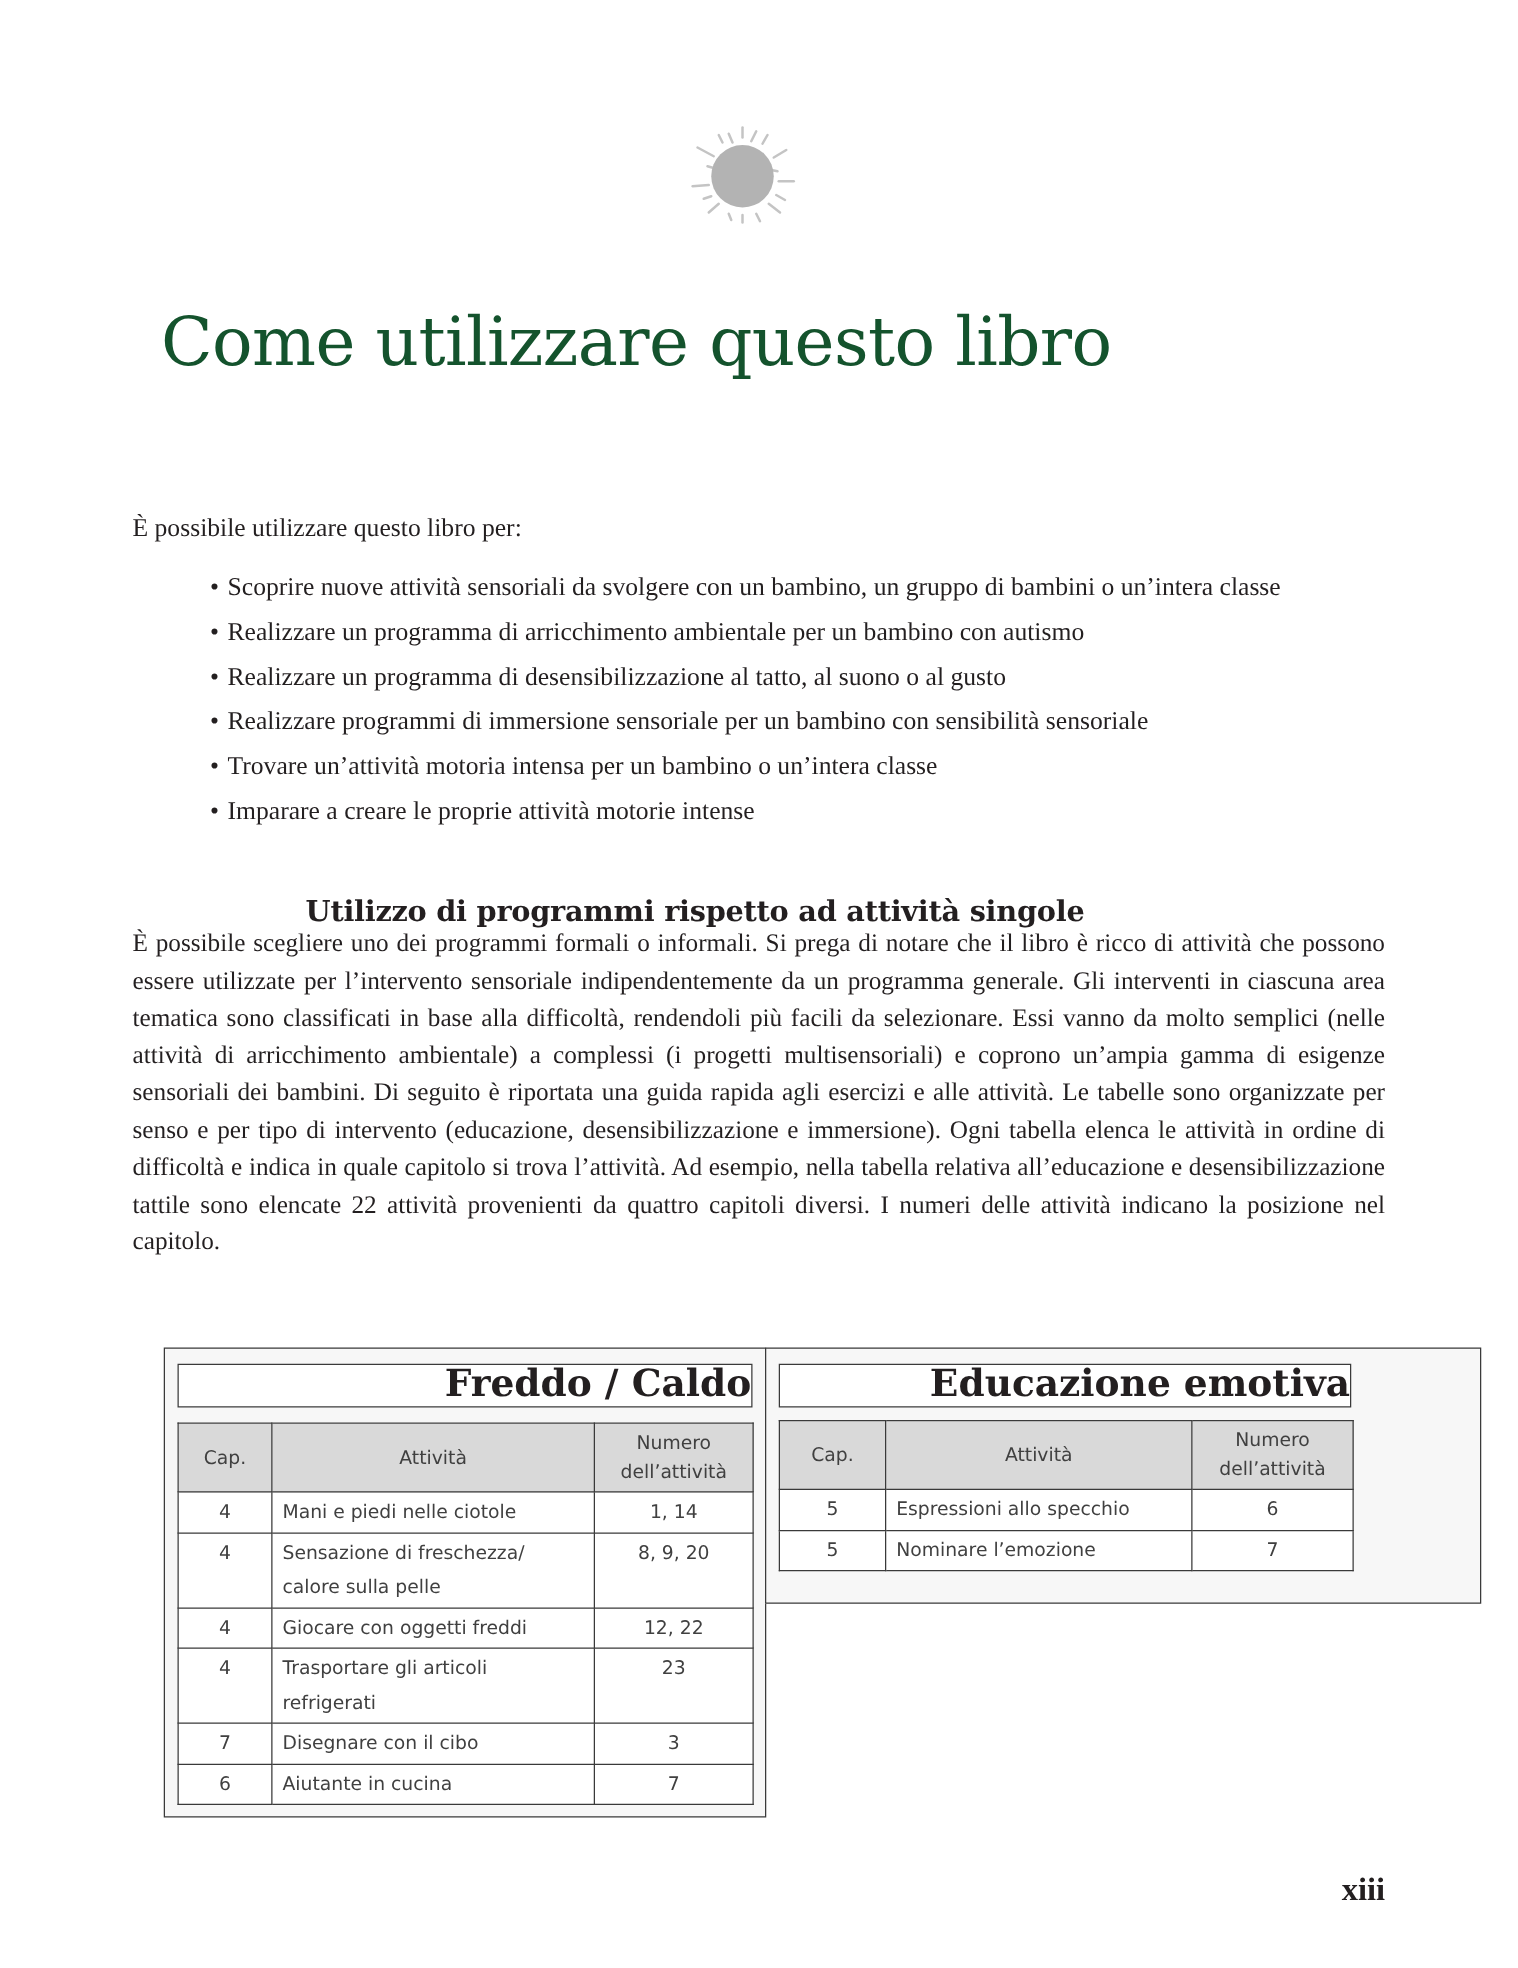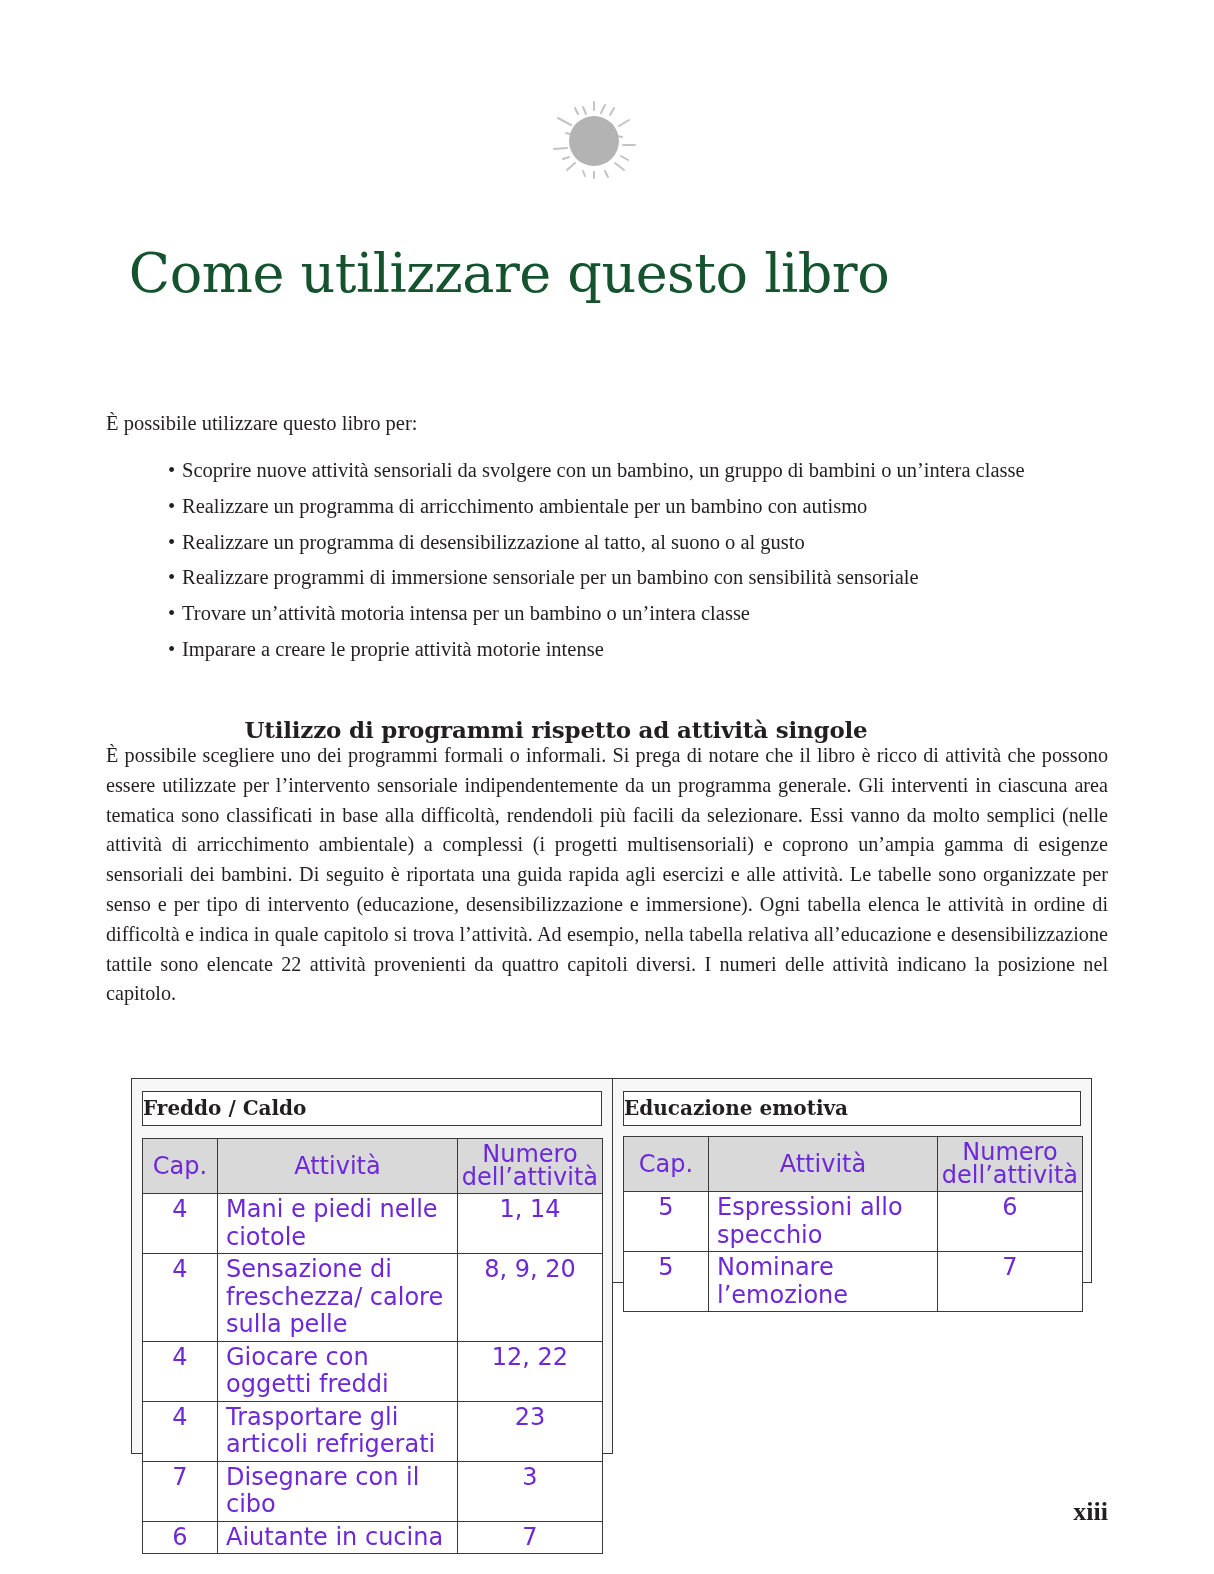--- a/index.html
+++ b/index.html
@@ -26,33 +26,33 @@
   }
 
   .body-para {
     position: absolute; left: 106px; top: 741px; width: 1002px;
     font-family: "Liberation Serif", serif; font-size: 20.2px; line-height: 29.8px;
     text-align: justify; margin: 0;
   }
 
   .panel { position: absolute; background: #f7f7f7; border: 1.5px solid #3a3a3a; box-sizing: border-box; }
   .panel-left { left: 131px; top: 1078px; width: 482px; height: 376px; }
-  .panel-right { left: 612px; top: 1078px; width: 480px; height: 205px; }
+  .panel-right { left: 612px; top: 1078px; width: 573px; height: 205px; }
 
   .tbl-title {
     position: absolute; background: #ffffff; border: 1.5px solid #3a3a3a; box-sizing: border-box;
-    text-align: left; font-family: "DejaVu Serif", serif; font-weight: bold; font-size: 20px;
+    text-align: right; font-family: "DejaVu Serif", serif; font-weight: bold; font-size: 30px;
     line-height: 32px;
   }
   .panel-left .tbl-title { left: 10px; top: 12px; width: 460px; height: 35px; }
   .panel-right .tbl-title { left: 10px; top: 12px; width: 458px; height: 35px; }
 
   table.acts {
     position: absolute; border-collapse: collapse; background: #ffffff;
-    font-family: "DejaVu Sans", sans-serif; font-size: 24px; color: #6d28d9;
+    font-family: "DejaVu Sans", sans-serif; font-size: 15px; color: #404040;
   }
   .panel-left table.acts { left: 10px; top: 59px; width: 461px; }
   .panel-right table.acts { left: 10px; top: 57px; width: 460px; }
   table.acts th {
     background: #d9d9d9; font-weight: normal; border: 1.5px solid #3a3a3a;
     line-height: 23px; padding: 2px 4px; text-align: center;
   }
   table.acts td { border: 1.5px solid #3a3a3a; line-height: 27px; padding: 2px 8px 2px 8px; vertical-align: top; }
   table.acts td.cap, table.acts td.num { text-align: center; }
   .panel-left th.h-cap { width: 66px; height: 50px; }

